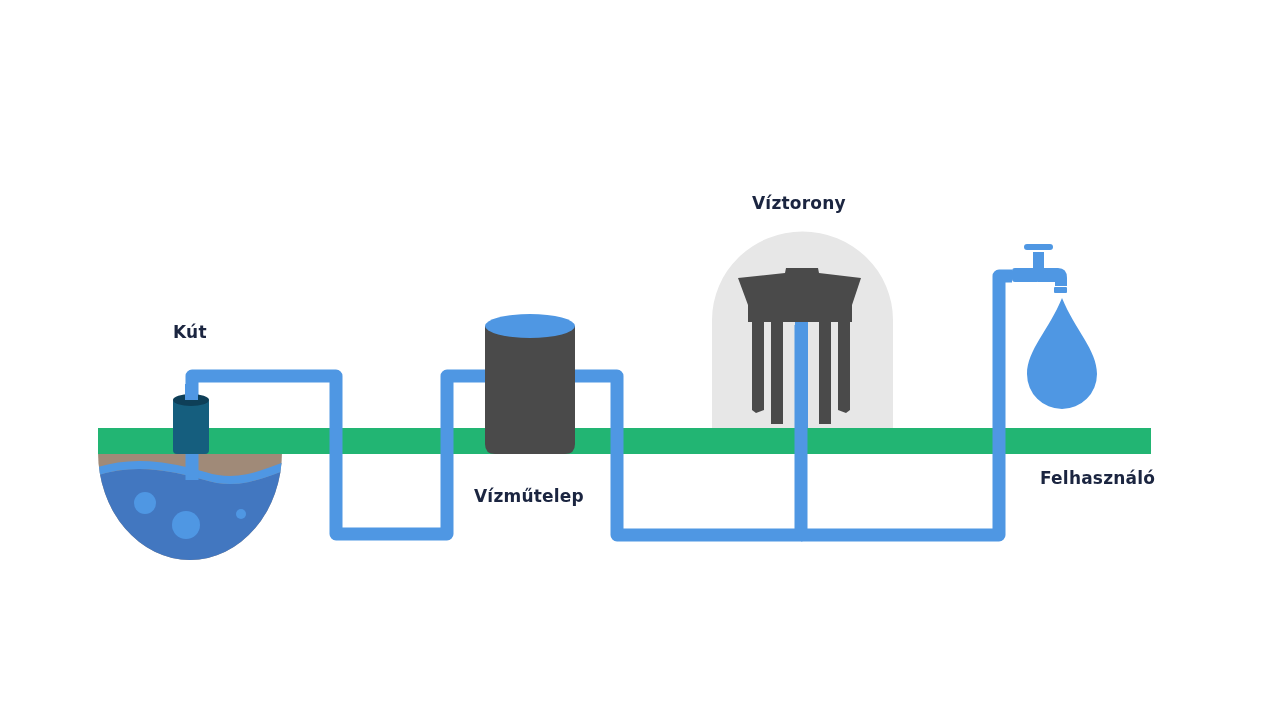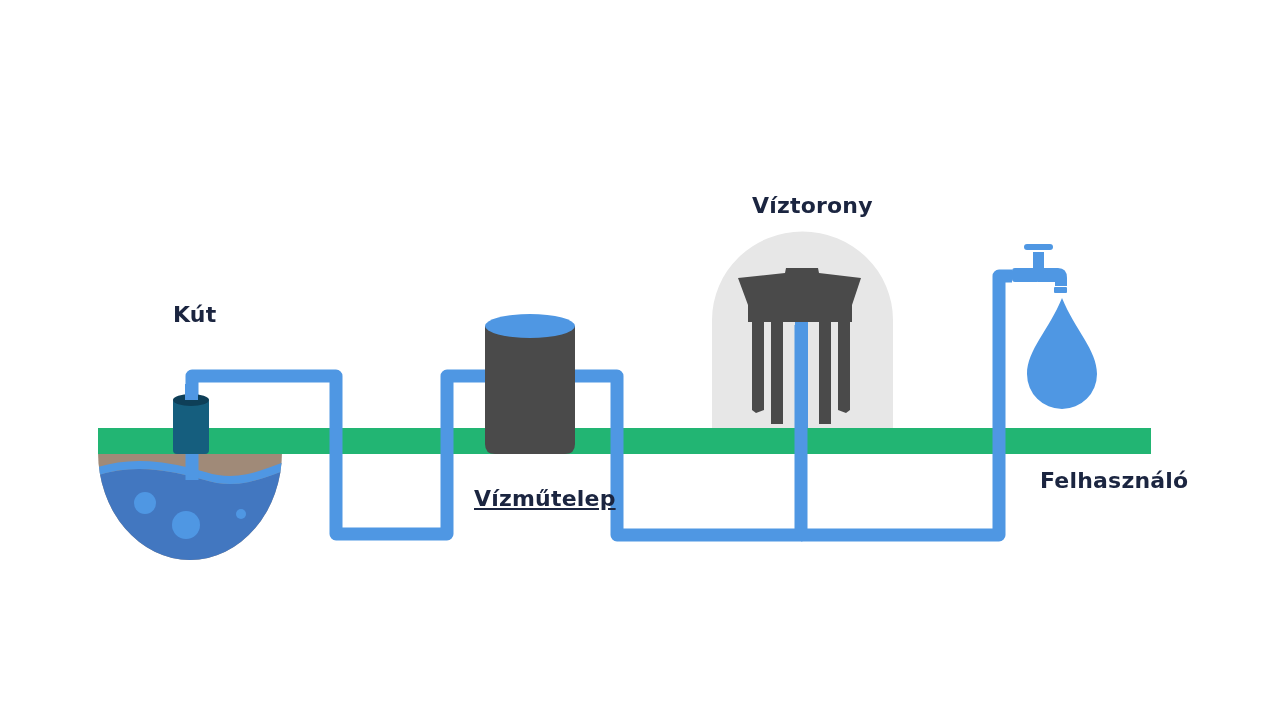--- a/index.html
+++ b/index.html
@@ -1,18 +1,18 @@
 <!DOCTYPE html>
 <html><head>
   <meta charset="utf-8">
   <style>
     html, body { margin: 0; padding: 0; background: #ffffff; }
     body { width: 1280px; height: 727px; position: relative; overflow: hidden; }
     #diagram { position: absolute; left: 0; top: 0; }
-    .label { position: absolute; font-family: "DejaVu Sans", sans-serif; font-weight: bold; font-size: 22px; color: #1b2540; letter-spacing: 0.2px; white-space: nowrap; }
+    .label { position: absolute; font-family: "DejaVu Sans", sans-serif; font-weight: bold; font-size: 17px; color: #1b2540; letter-spacing: 0.2px; white-space: nowrap; }
   </style>
 </head>
 <body>
 
 <svg id="diagram" width="1280" height="727" viewBox="0 0 1280 727">
 
   <path d="M712 428 L712 320 A90 88 0 0 1 893 320 L893 428 Z" fill="#e7e7e7"></path>
 
   <g>
     <path d="M98 452 L282 452 A92 108 0 0 1 98 452 Z" fill="#a08a78"></path>
@@ -60,16 +60,16 @@
     <rect x="1012" y="268" width="28" height="14" rx="3"></rect>
     <path d="M1038 268 L1058 268 Q1067 268 1067 278 L1067 286 L1055 286 L1055 282 L1038 282 Z"></path>
     <rect x="1054" y="287" width="13" height="6" rx="1"></rect>
     <rect x="1033" y="252" width="11" height="17"></rect>
     <rect x="1024" y="244" width="29" height="6" rx="3"></rect>
   </g>
 
   <path d="M1062 298 C1075 330 1097 350 1097 374 A35 35 0 0 1 1027 374 C1027 350 1049 330 1062 298 Z" fill="#4f97e3"></path>
 </svg>
 
-<div class="label" style="left:173px; top:302px;">Kút</div>
-<div class="label" style="left:474px; top:486px;text-decoration:underline;">Vízműtelep</div>
+<div class="label" style="left:173px; top:322px;">Kút</div>
+<div class="label" style="left:474px; top:486px;">Vízműtelep</div>
 <div class="label" style="left:752px; top:193px;">Víztorony</div>
 <div class="label" style="left:1040px; top:468px;">Felhasználó</div>
 
 </body></html>

